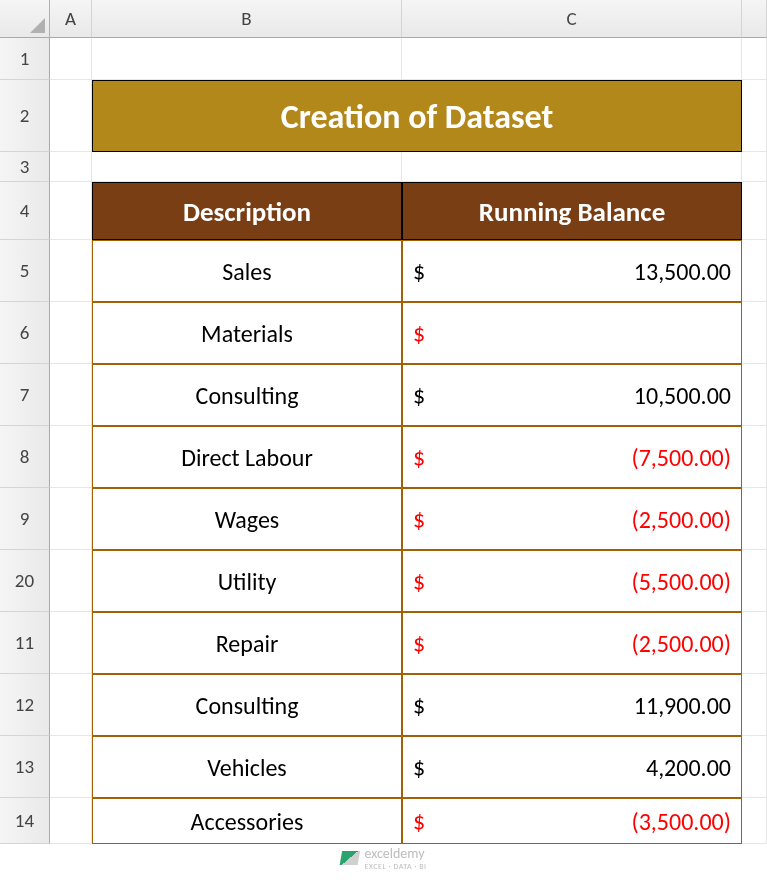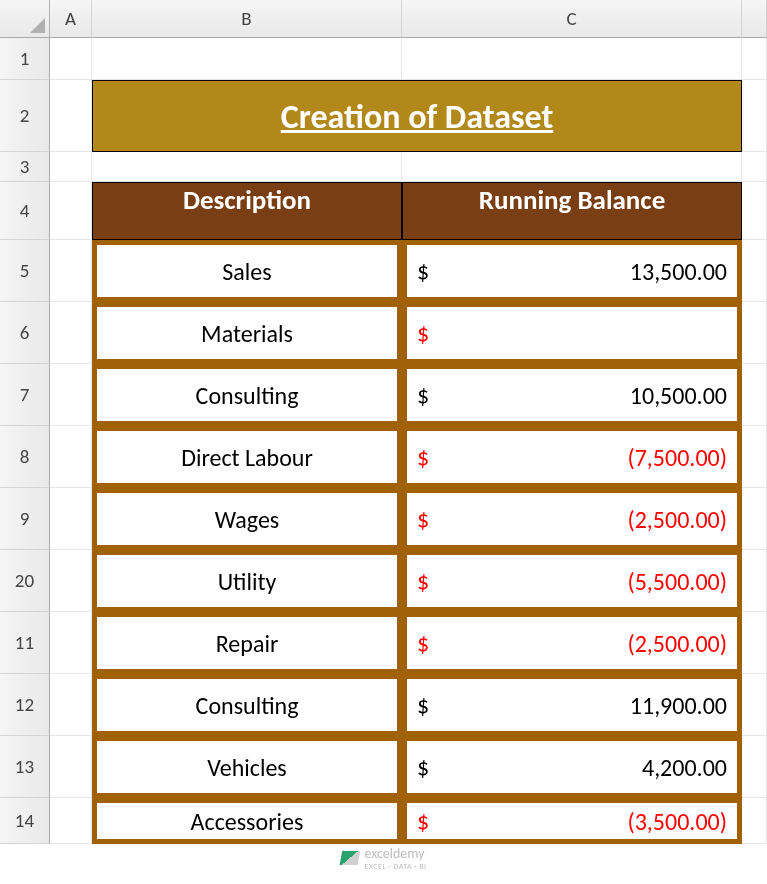--- a/index.html
+++ b/index.html
@@ -68,38 +68,37 @@
     grid-column: 3 / span 2;
     grid-row: 3;
     background: #b3881b;
     color: #ffffff;
     font-weight: 700;
     font-size: 34px;
     display: flex;
     align-items: center;
     justify-content: center;
     border: 1px solid #000;
-    text-decoration: underline;
   }
 
   
   .tbl-head {
     background: #7a3e14;
     color: #ffffff;
     font-weight: 700;
     font-size: 27px;
     display: flex;
-    align-items: flex-start;
+    align-items: center;
     justify-content: center;
     border: 1px solid #000;
   }
 
   
   .data-b, .data-c {
-    border: 5px solid #a16207;
+    border: 1px solid #a16207;
     font-size: 24px;
     display: flex;
     align-items: center;
     padding: 0 10px;
   }
   .data-b { justify-content: center; }
   .data-c {
     justify-content: space-between;
   }
   .data-c .sign { width: 18px; text-align: left; }

